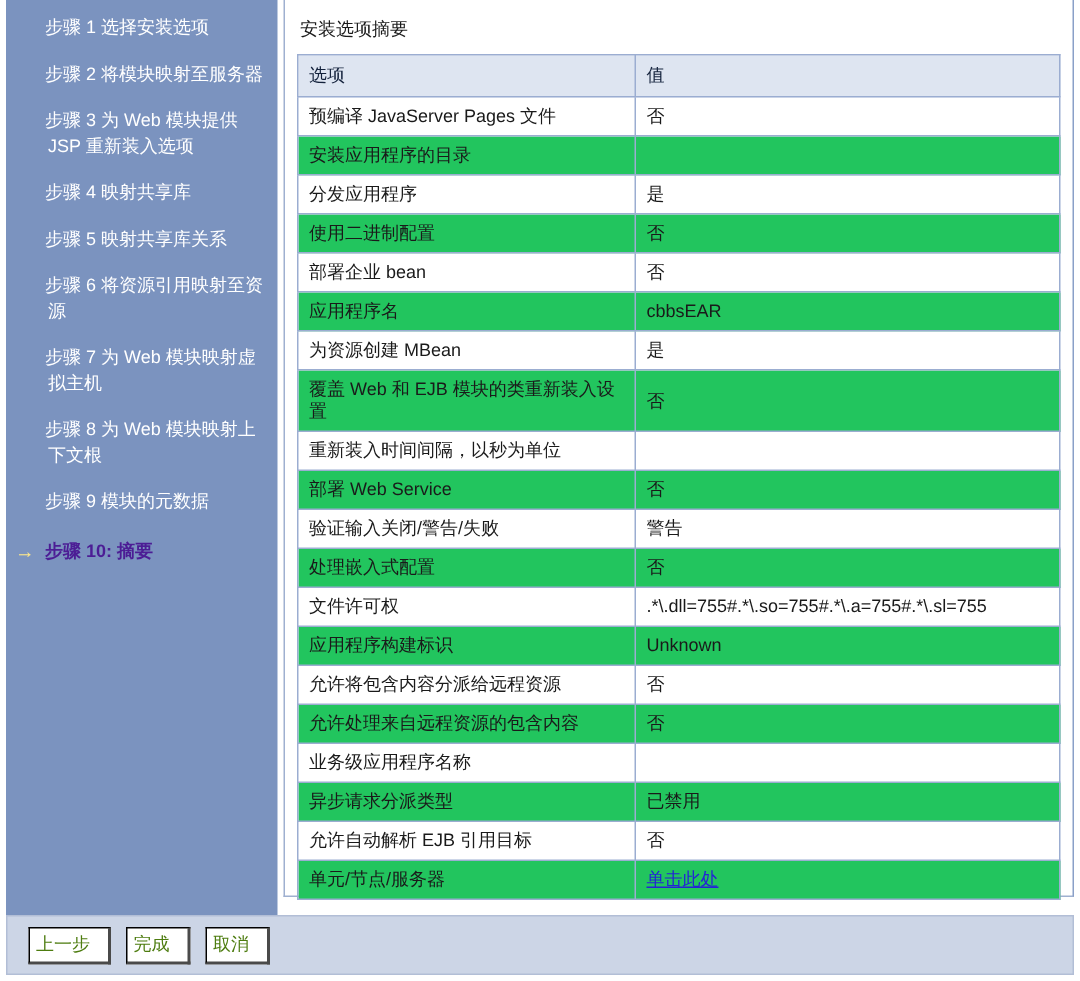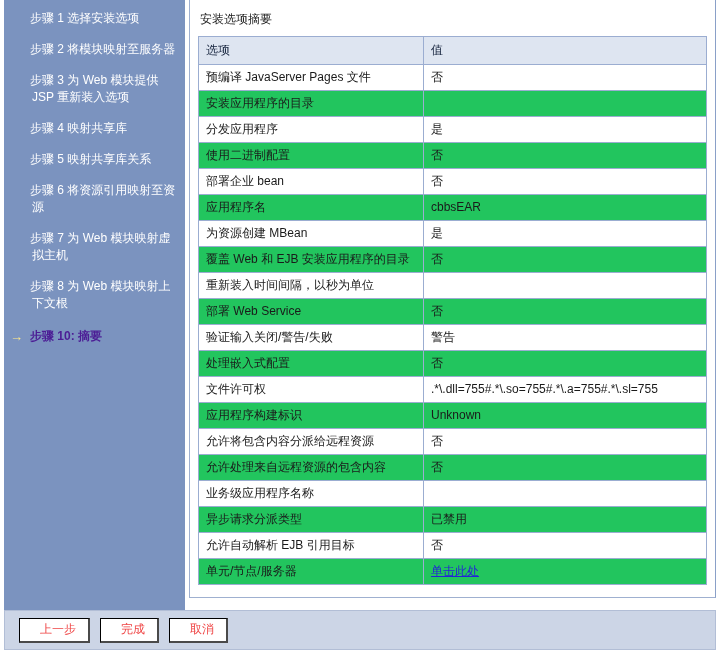--- a/index.html
+++ b/index.html
@@ -149,45 +149,46 @@
     border: 1px solid #b2bed6;
     box-sizing: border-box;
     display: flex;
     align-items: center;
     padding-left: 14px;
     gap: 10px;
   }
   .wiz-btn {
     font-family: Liberation Sans, sans-serif;
     font-size: 12px;
-    color: #ef4444;
+    color: #4d7c0f;
     background: #ffffff;
     border: 1px solid #000000;
     border-right: 2px solid #4a4a4a;
     border-bottom: 2px solid #4a4a4a;
-    padding: 3px 12px 4px 20px;
+    padding: 3px 12px 4px 4px;
     cursor: pointer;
     line-height: 15px;
   }
 </style>
 </head>
 <body>
 
 <div id="app">
 
   <div id="sidebar">
     <div id="step-list">
         <div class="step"><span class="num">步骤 1</span><span class="txt"> 选择安装选项</span></div>
         <div class="step"><span class="num">步骤 2</span><span class="txt"> 将模块映射至服务器</span></div>
         <div class="step"><span class="num">步骤 3</span><span class="txt"> 为 Web 模块提供 JSP 重新装入选项</span></div>
         <div class="step"><span class="num">步骤 4</span><span class="txt"> 映射共享库</span></div>
         <div class="step"><span class="num">步骤 5</span><span class="txt"> 映射共享库关系</span></div>
         <div class="step"><span class="num">步骤 6</span><span class="txt"> 将资源引用映射至资源</span></div>
         <div class="step"><span class="num">步骤 7</span><span class="txt"> 为 Web 模块映射虚拟主机</span></div>
         <div class="step"><span class="num">步骤 8</span><span class="txt"> 为 Web 模块映射上下文根</span></div>
+        <div class="step"><span class="num">步骤 9</span><span class="txt"> 模块的元数据</span></div>
       </div>
     <div class="step current">
       <span class="arrow-icon">→</span>
       <span class="cur-label">步骤 10: 摘要</span>
     </div>
   </div>
 
   <div id="content">
     <div id="panel-body">
       <div class="section-label">安装选项摘要</div>
@@ -225,21 +226,21 @@
             </tr>
             <tr class="alt">
               <td class="opt">应用程序名</td>
               <td class="val">cbbsEAR</td>
             </tr>
             <tr>
               <td class="opt">为资源创建 MBean</td>
               <td class="val">是</td>
             </tr>
             <tr class="alt">
-              <td class="opt">覆盖 Web 和 EJB 安装应用程序的目录</td>
+              <td class="opt">覆盖 Web 和 EJB 模块的类重新装入设置</td>
               <td class="val">否</td>
             </tr>
             <tr>
               <td class="opt">重新装入时间间隔，以秒为单位</td>
               <td class="val"></td>
             </tr>
             <tr class="alt">
               <td class="opt">部署 Web Service</td>
               <td class="val">否</td>
             </tr>

